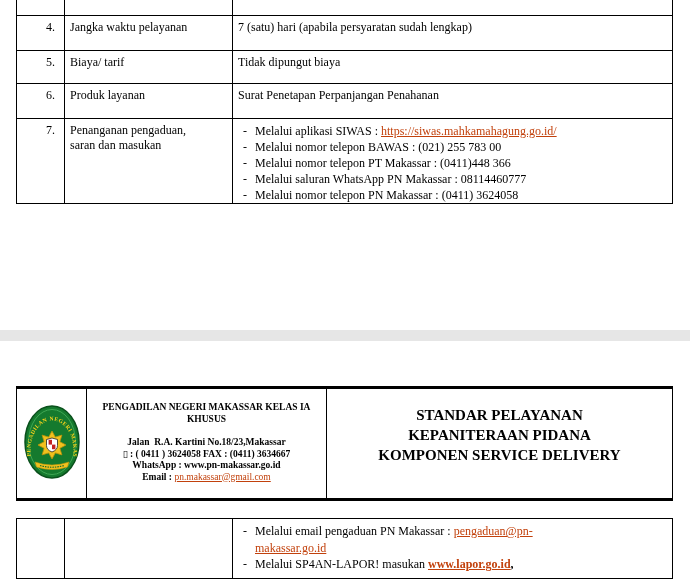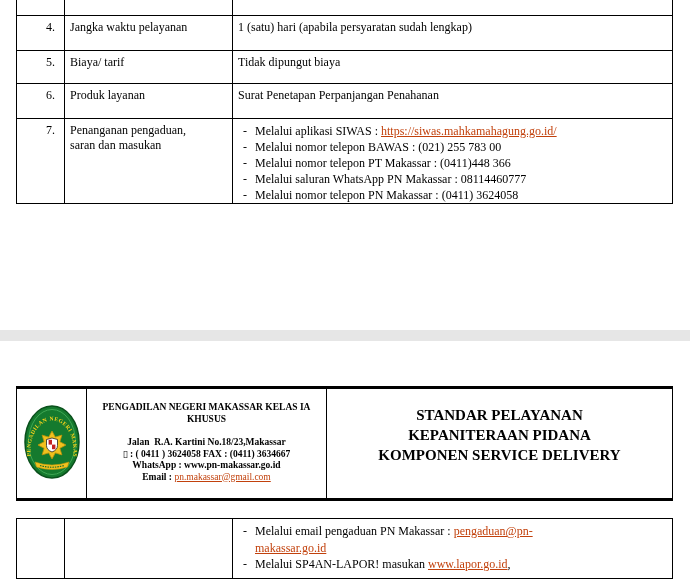--- a/index.html
+++ b/index.html
@@ -16,21 +16,21 @@
   #tbl3 { left:16px; top:518px; width:656px; }
   td.num { text-align:right; padding:4px 9px 0 0; }
   td.lbl { padding:4px 0 0 5px; line-height:15px; }
   td.cnt { padding:4px 0 0 5px; line-height:15px; }
   .bullets { padding-top:0; }
   .b { display:flex; line-height:16px; }
   #tbl3 .b { line-height:16.5px; }
   .b .m { flex:0 0 17px; width:17px; padding-left:5px; box-sizing:border-box; }
   .b .t { flex:1; padding-right:8px; }
   a { color:#c2410c; text-decoration:underline; cursor:pointer; }
-  .bold { font-weight:normal; }
+  .bold { font-weight:bold; }
 
   
   #pagegap { position:absolute; left:0; top:330px; width:690px; height:11px; background:#e6e6e6; }
 
   
   #tbl2 { left:16px; top:386px; width:656px;
           border-top:3px solid #000; border-bottom:3px solid #000; }
   #tbl2 td { height:112px; }
   td.logocell { text-align:center; vertical-align:middle; }
   td.addr { text-align:center; font-weight:bold; font-size:9.5px; line-height:11.5px; padding-top:13px; }
@@ -53,21 +53,21 @@
       </colgroup>
     <tbody>
         <tr style="height:34px">
       <td class="num"></td>
       <td class="lbl"></td>
       <td class="cnt"></td>
     </tr>
     <tr style="height:35px">
       <td class="num">4.</td>
       <td class="lbl">Jangka waktu pelayanan</td>
-      <td class="cnt">1 (satu) hari (apabila persyaratan sudah lengkap)</td>
+      <td class="cnt">7 (satu) hari (apabila persyaratan sudah lengkap)</td>
     </tr>
     <tr style="height:33px">
       <td class="num">5.</td>
       <td class="lbl">Biaya/ tarif</td>
       <td class="cnt">Tidak dipungut biaya</td>
     </tr>
     <tr style="height:35px">
       <td class="num">6.</td>
       <td class="lbl">Produk layanan</td>
       <td class="cnt">Surat Penetapan Perpanjangan Penahanan</td>

